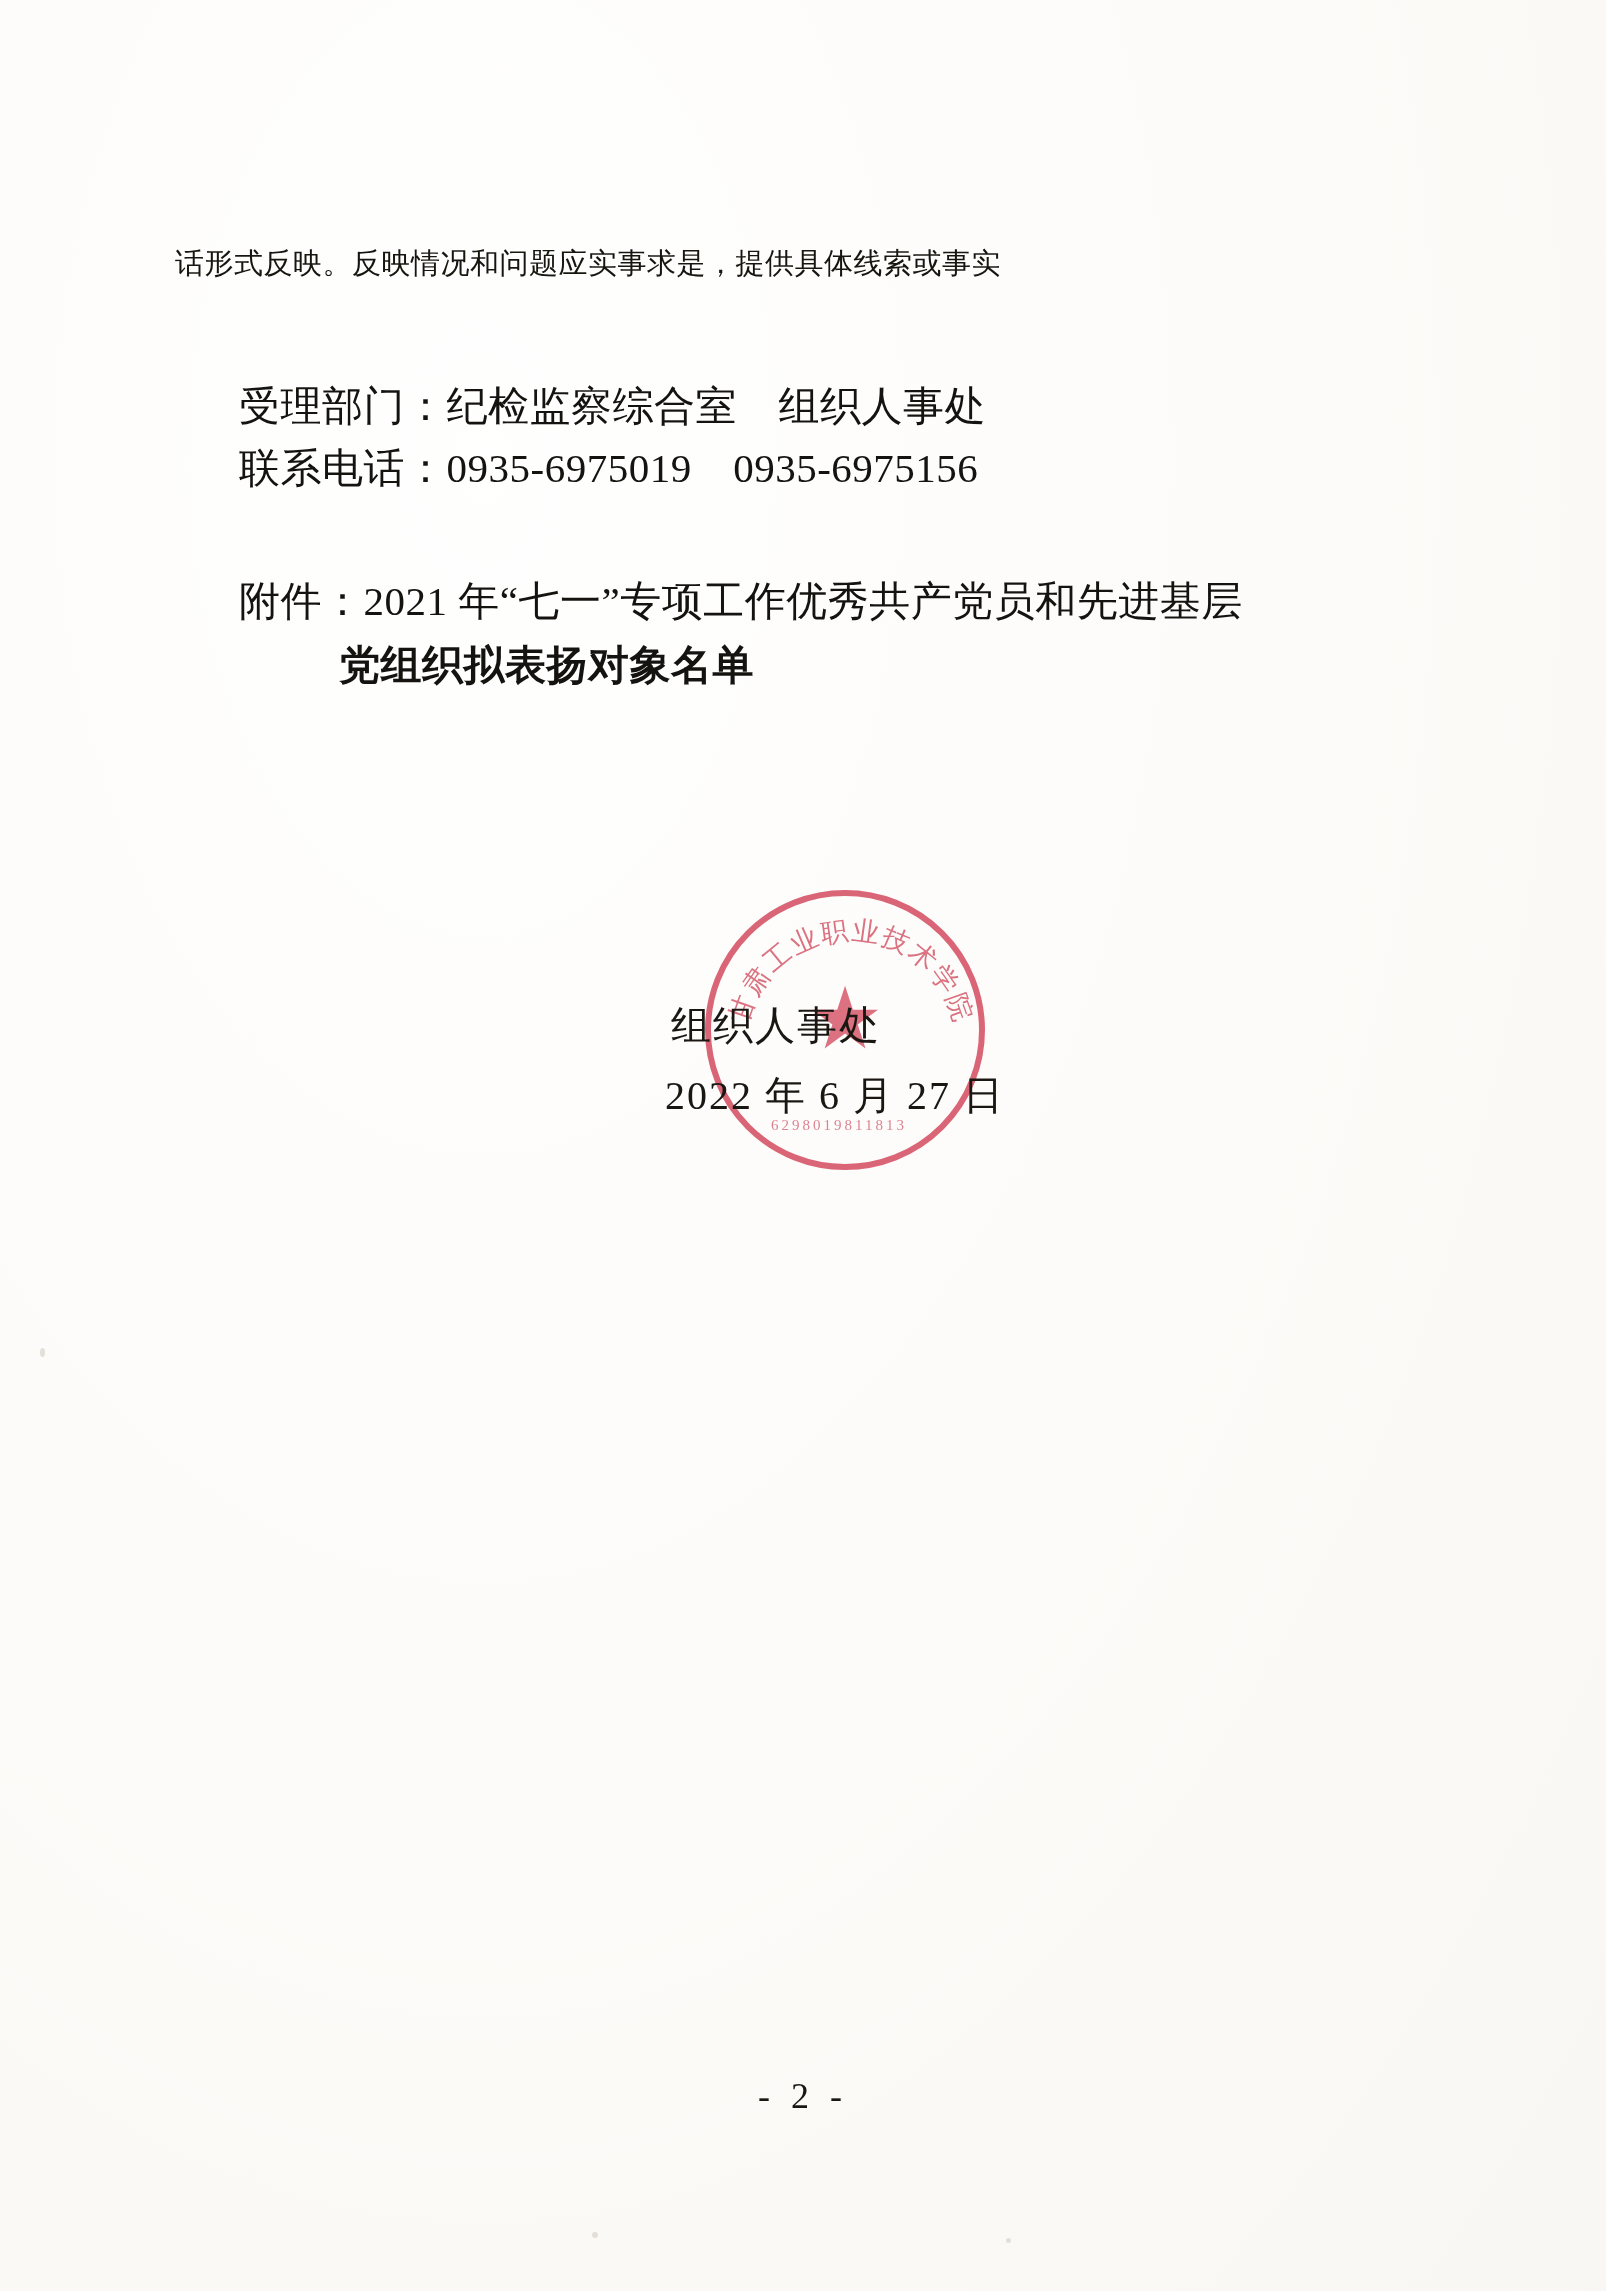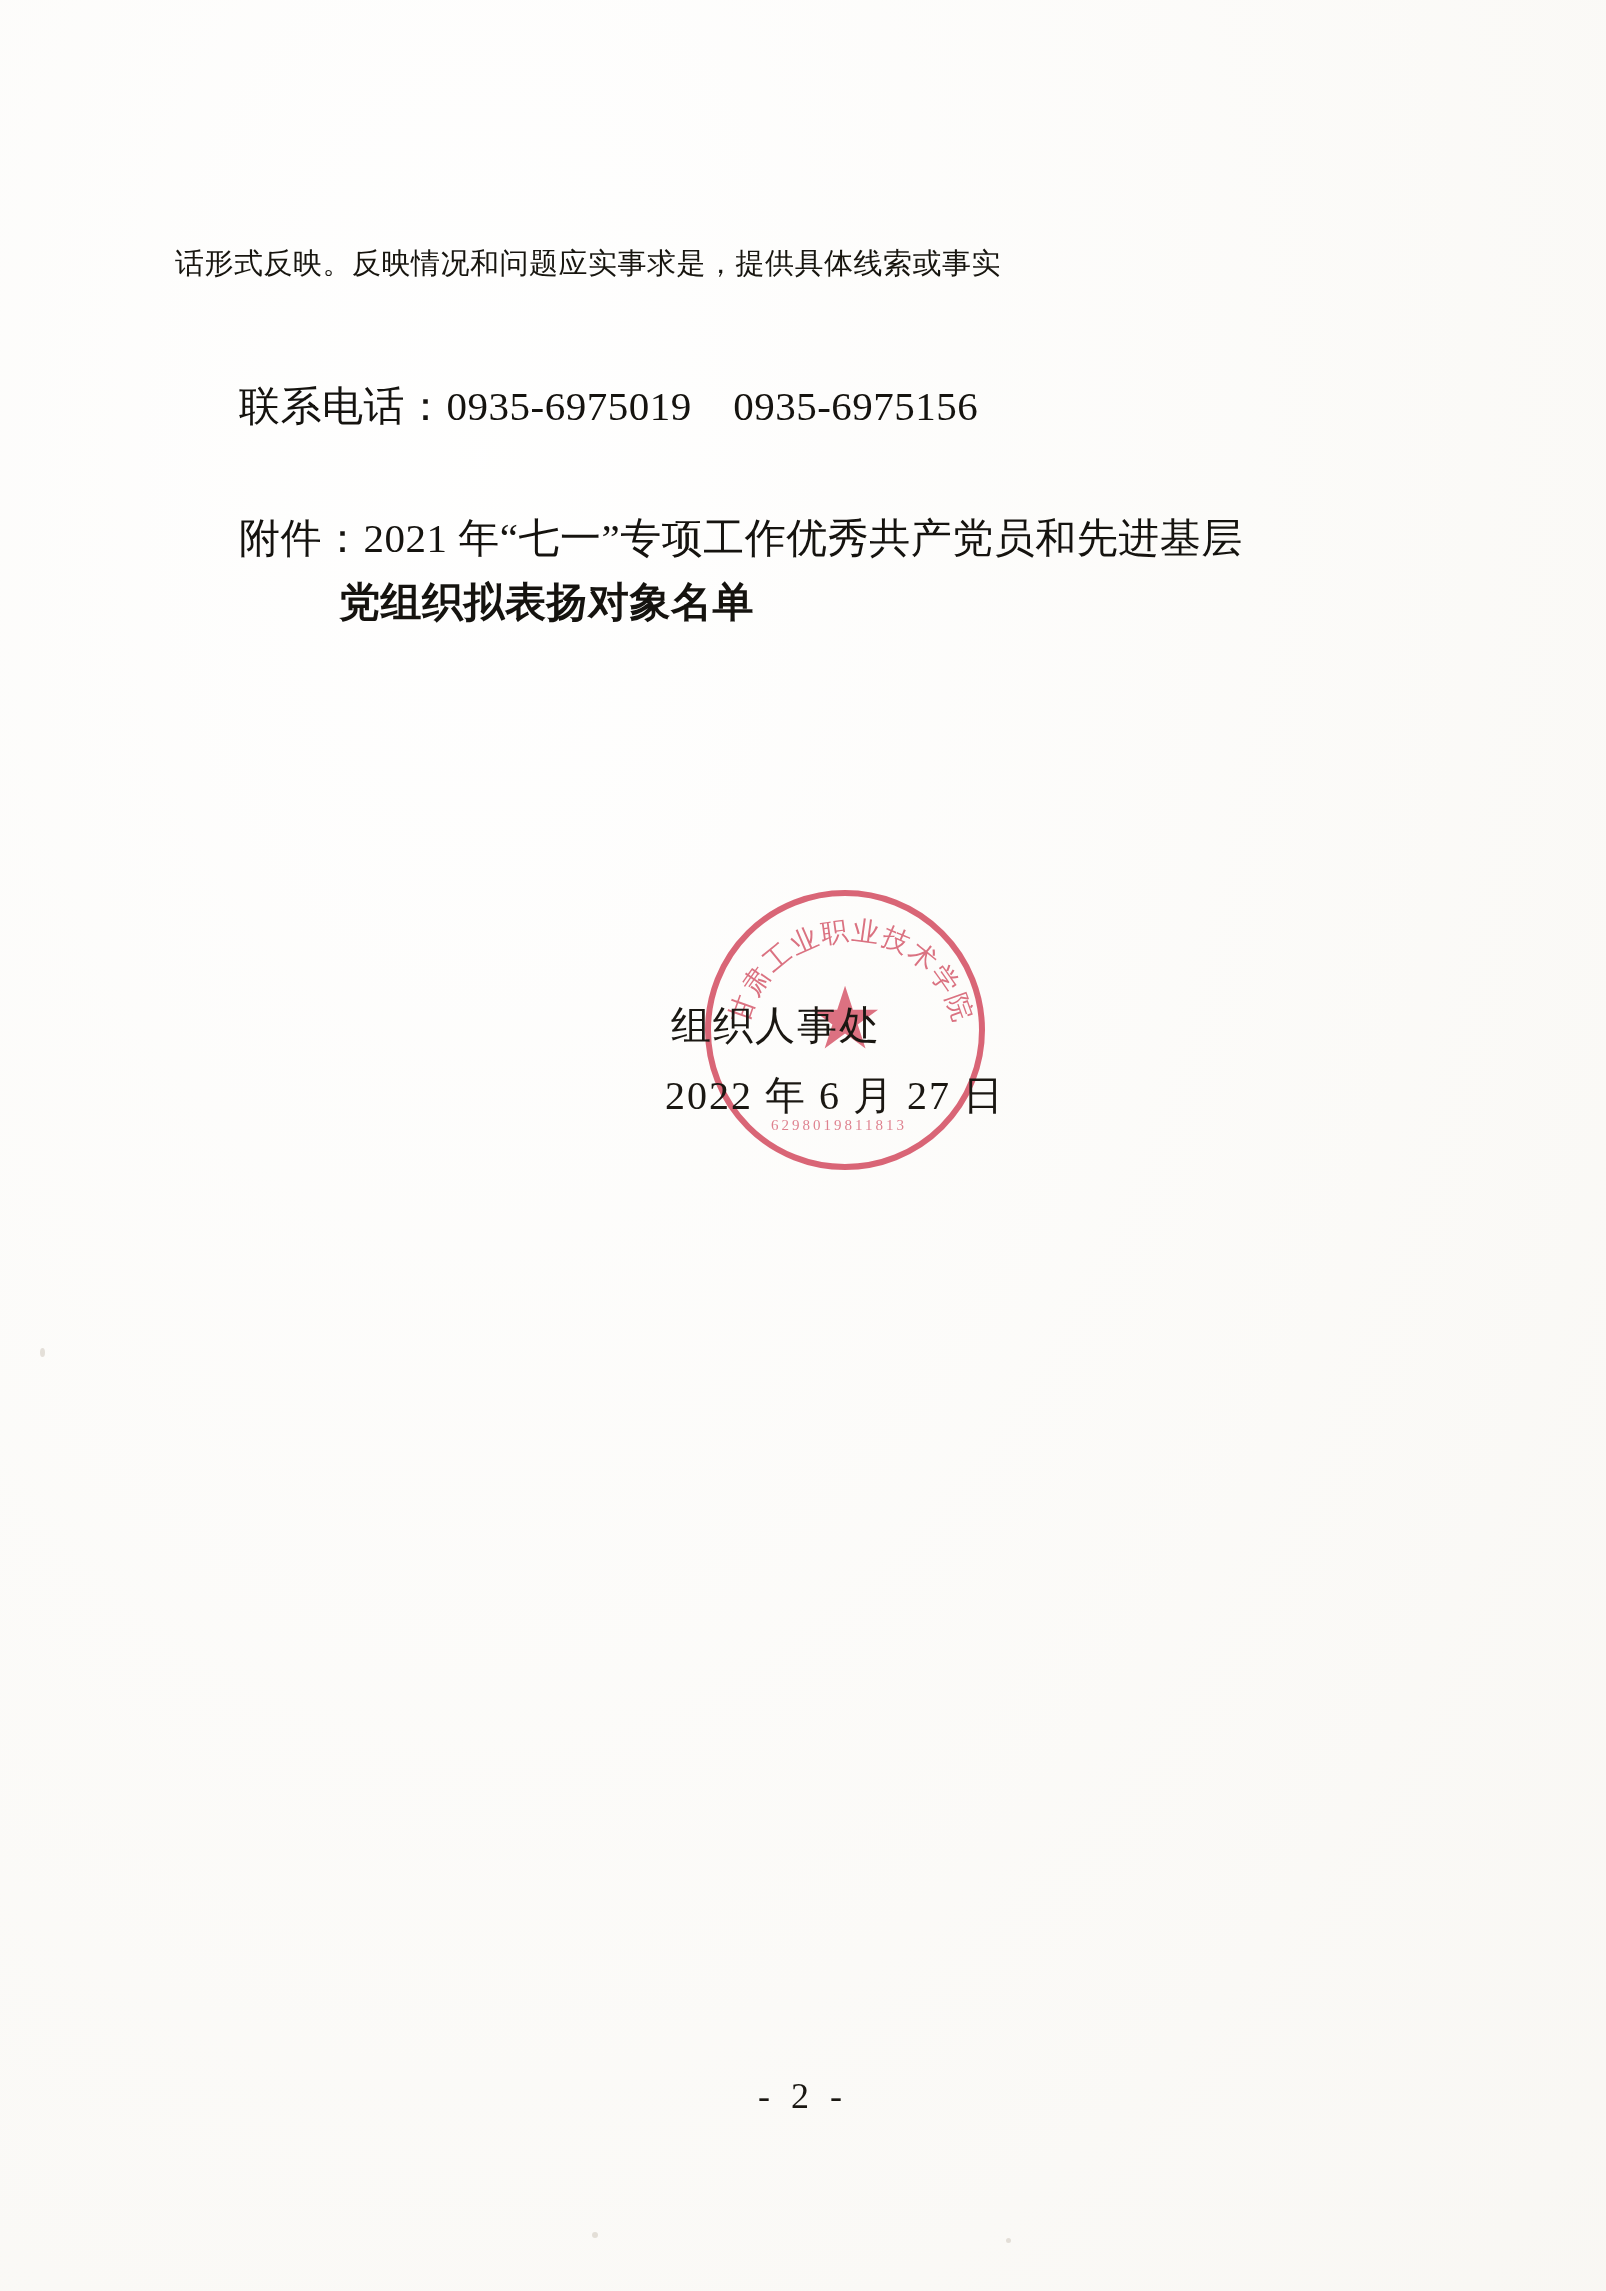--- a/index.html
+++ b/index.html
@@ -177,20 +177,21 @@
   <div class="speck" style="left:1006px; top:2238px; width:5px; height:5px;"></div>
 
   <div class="content">
 
     <div class="para">
       <span class="line1">话形式反映。反映情况和问题应实事求是，提供具体线索或事实</span>
     </div>
 
     <div class="block-gap-1"></div>
 
+    <div class="indent-line">受理部门：纪检监察综合室　组织人事处</div>
     <div class="indent-line">联系电话：0935-6975019　0935-6975156</div>
 
     <div class="block-gap-2"></div>
 
     <div class="attach">
       <span>附件：2021 年“七一”专项工作优秀共产党员和先进基层</span>
       <span class="atl2">党组织拟表扬对象名单</span>
     </div>
 
     <div class="sign-area">

